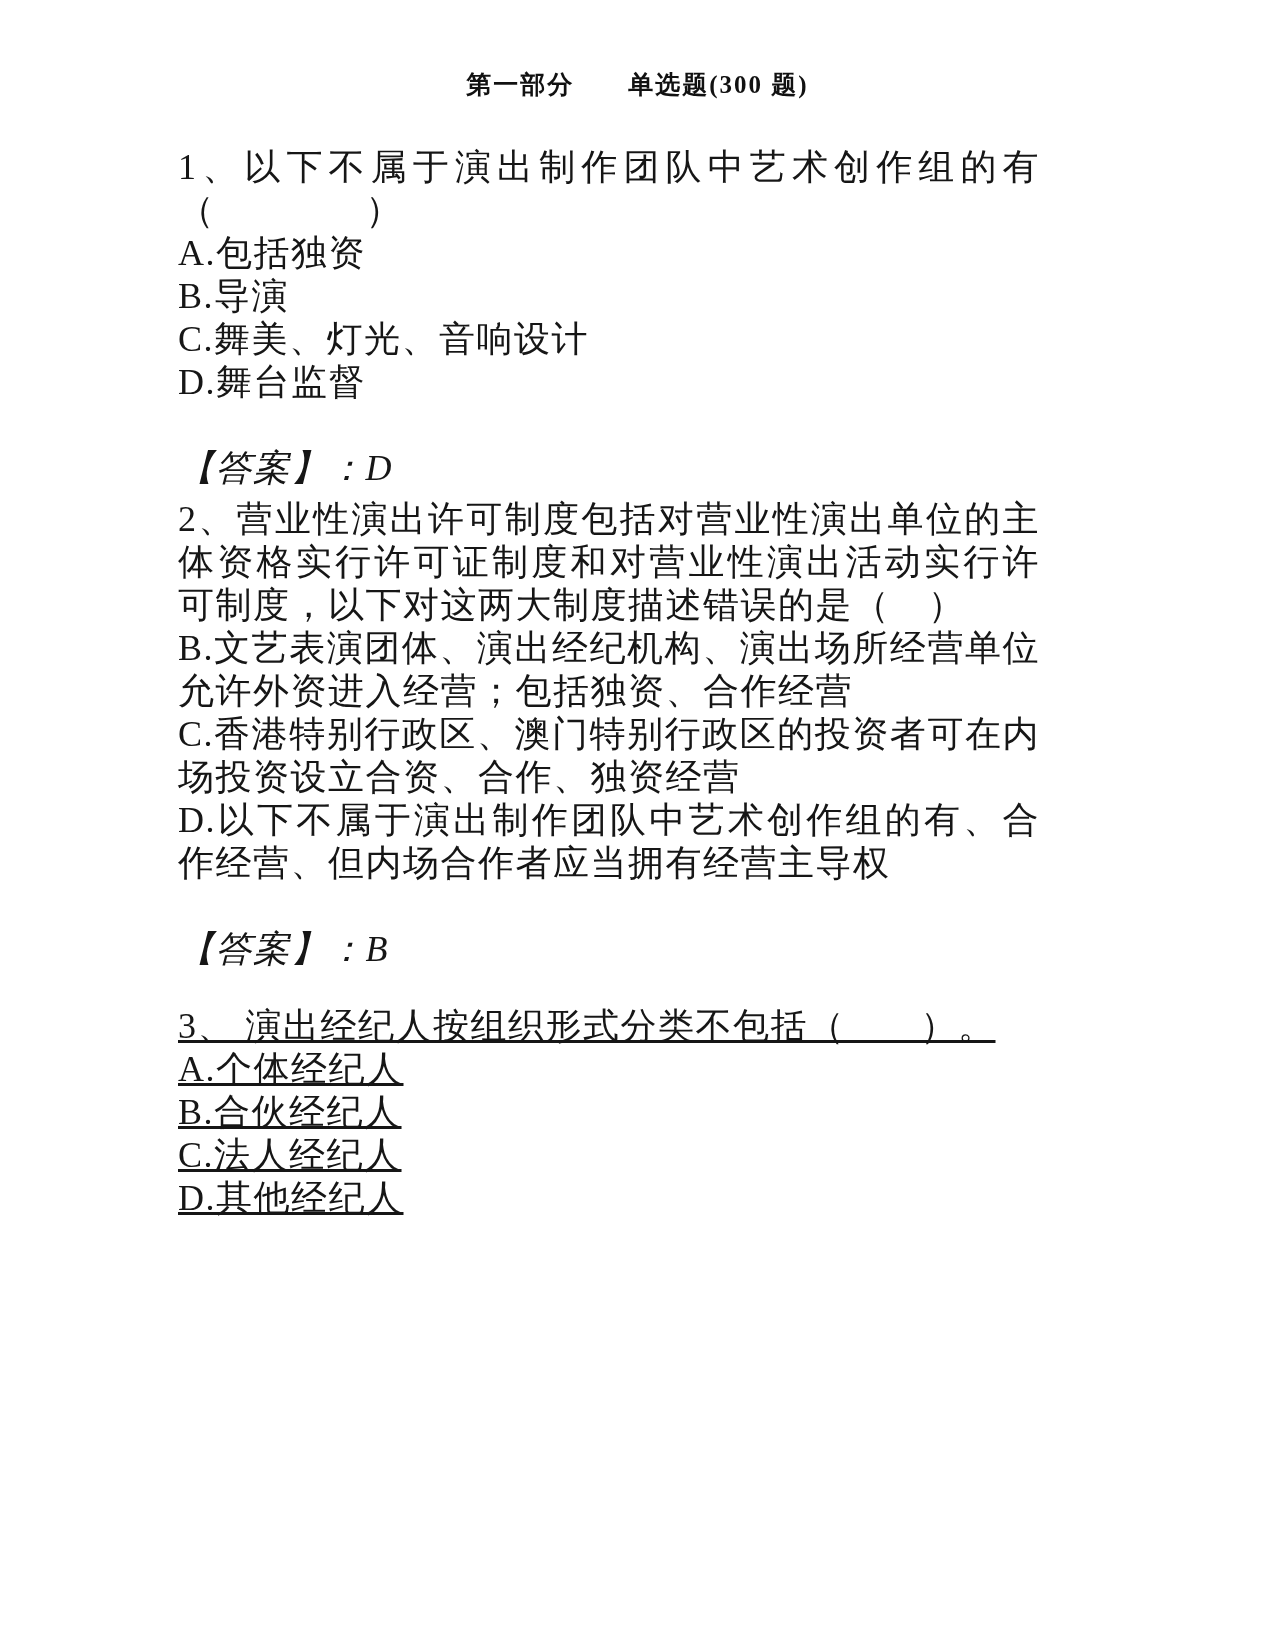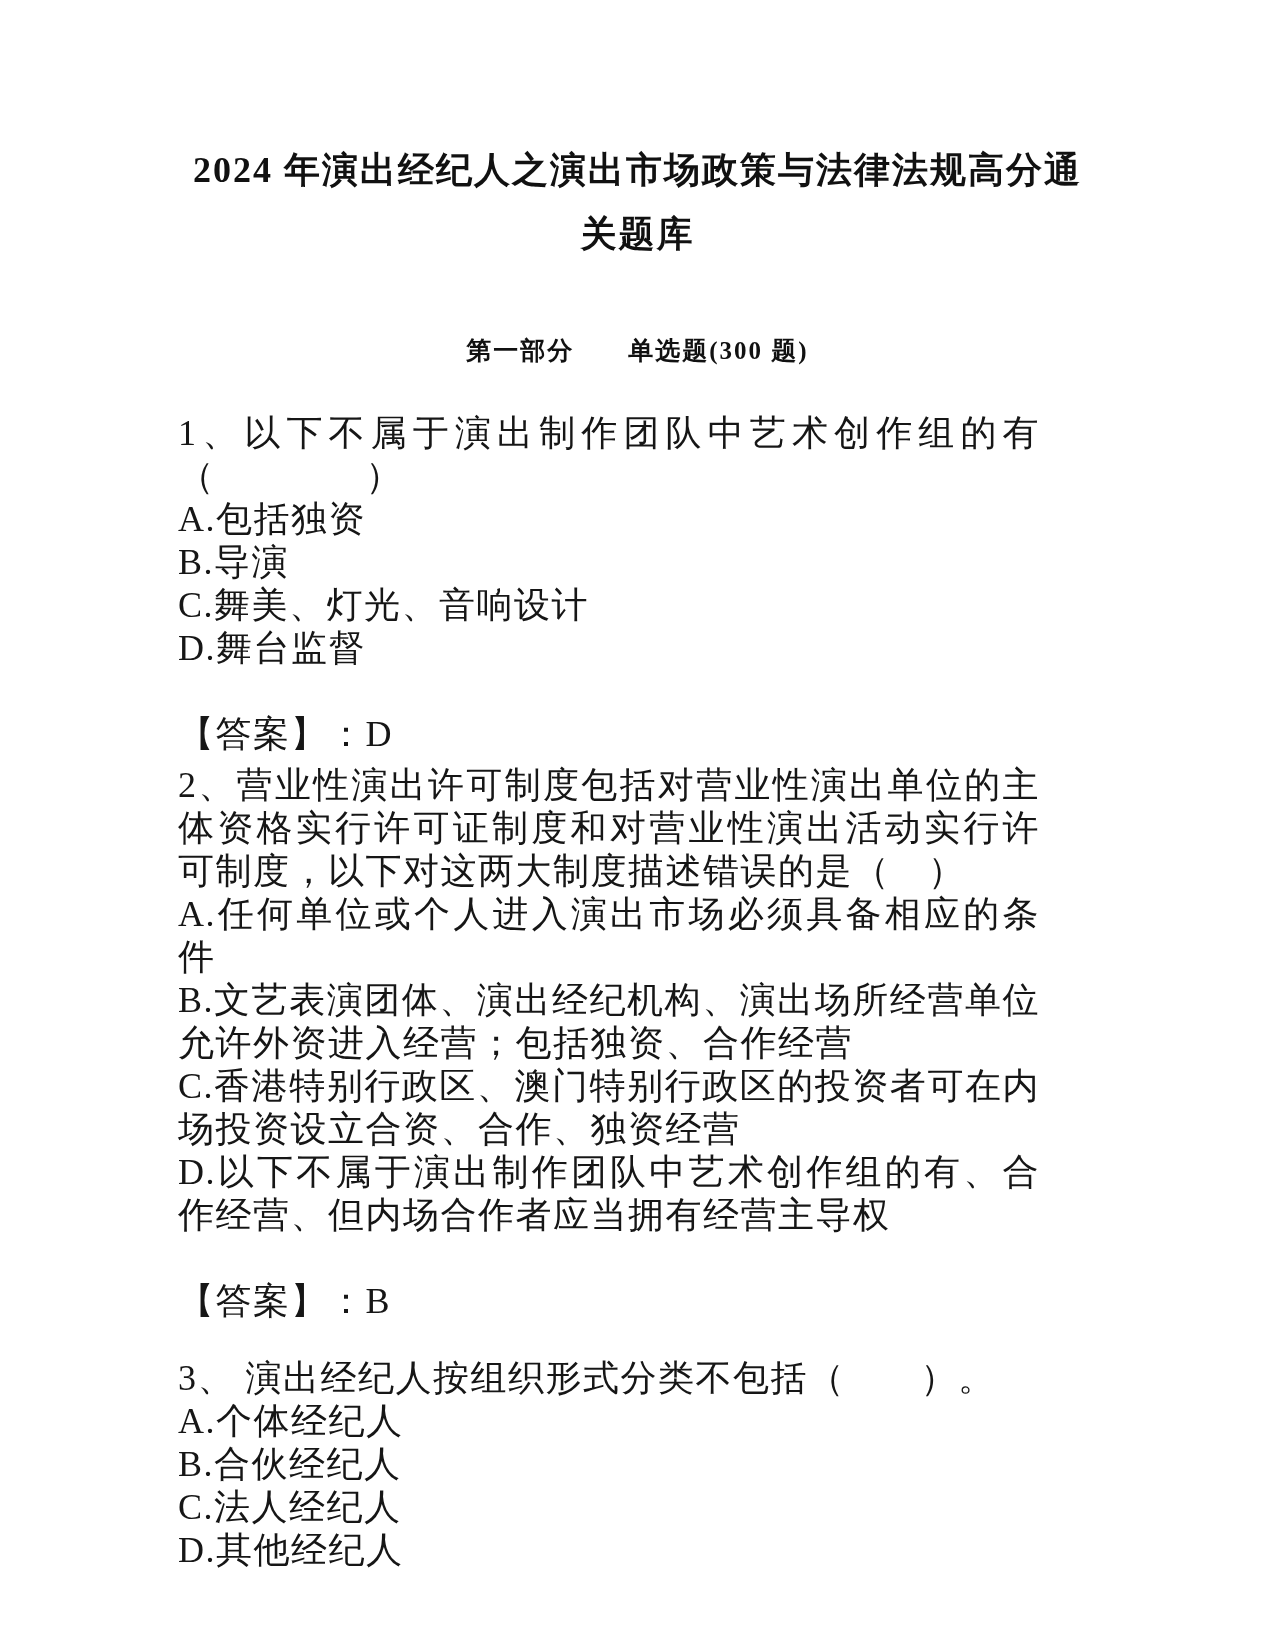--- a/index.html
+++ b/index.html
@@ -48,55 +48,51 @@
   .question {
     margin-top: 45px;
   }
   .question p {
     margin: 0;
     padding: 0;
   }
   .answer {
     margin-top: 43px !important;
     margin-bottom: 6px !important;
+    font-style: italic;
   }
 </style>
 </head>
 <body>
 
 <div class="page">
 
-  <div class="doc-title">
-    <div>2024 年演出经纪人之演出市场政策与法律法规高分通</div>
-    <div>关题库</div>
-  </div>
 
   <div class="section-header">第一部分　　单选题(300 题)</div>
 
   <div class="content">
 
     <section class="question">
       <p>1、以下不属于演出制作团队中艺术创作组的有（　　　　）</p>
       <p>A.包括独资</p>
       <p>B.导演</p>
       <p>C.舞美、灯光、音响设计</p>
       <p>D.舞台监督</p>
       <p class="answer">【答案】：D</p>
     </section>
 
     <section class="question" style="margin-top: 8px;">
       <p>2、营业性演出许可制度包括对营业性演出单位的主体资格实行许可证制度和对营业性演出活动实行许可制度，以下对这两大制度描述错误的是（　）</p>
-      <p>A.任何单位或个人进入演出市场必须具备相应的条件</p>
       <p>B.文艺表演团体、演出经纪机构、演出场所经营单位允许外资进入经营；包括独资、合作经营</p>
       <p>C.香港特别行政区、澳门特别行政区的投资者可在内场投资设立合资、合作、独资经营</p>
       <p>D.以下不属于演出制作团队中艺术创作组的有、合作经营、但内场合作者应当拥有经营主导权</p>
       <p class="answer">【答案】：B</p>
     </section>
 
-    <section class="question" style="margin-top: 34px;">
+    <section class="question" style="margin-top: 34px; text-decoration: underline;">
       <p>3、 演出经纪人按组织形式分类不包括（　　）。</p>
       <p>A.个体经纪人</p>
       <p>B.合伙经纪人</p>
       <p>C.法人经纪人</p>
       <p>D.其他经纪人</p>
     </section>
 
   </div>
 </div>
 

